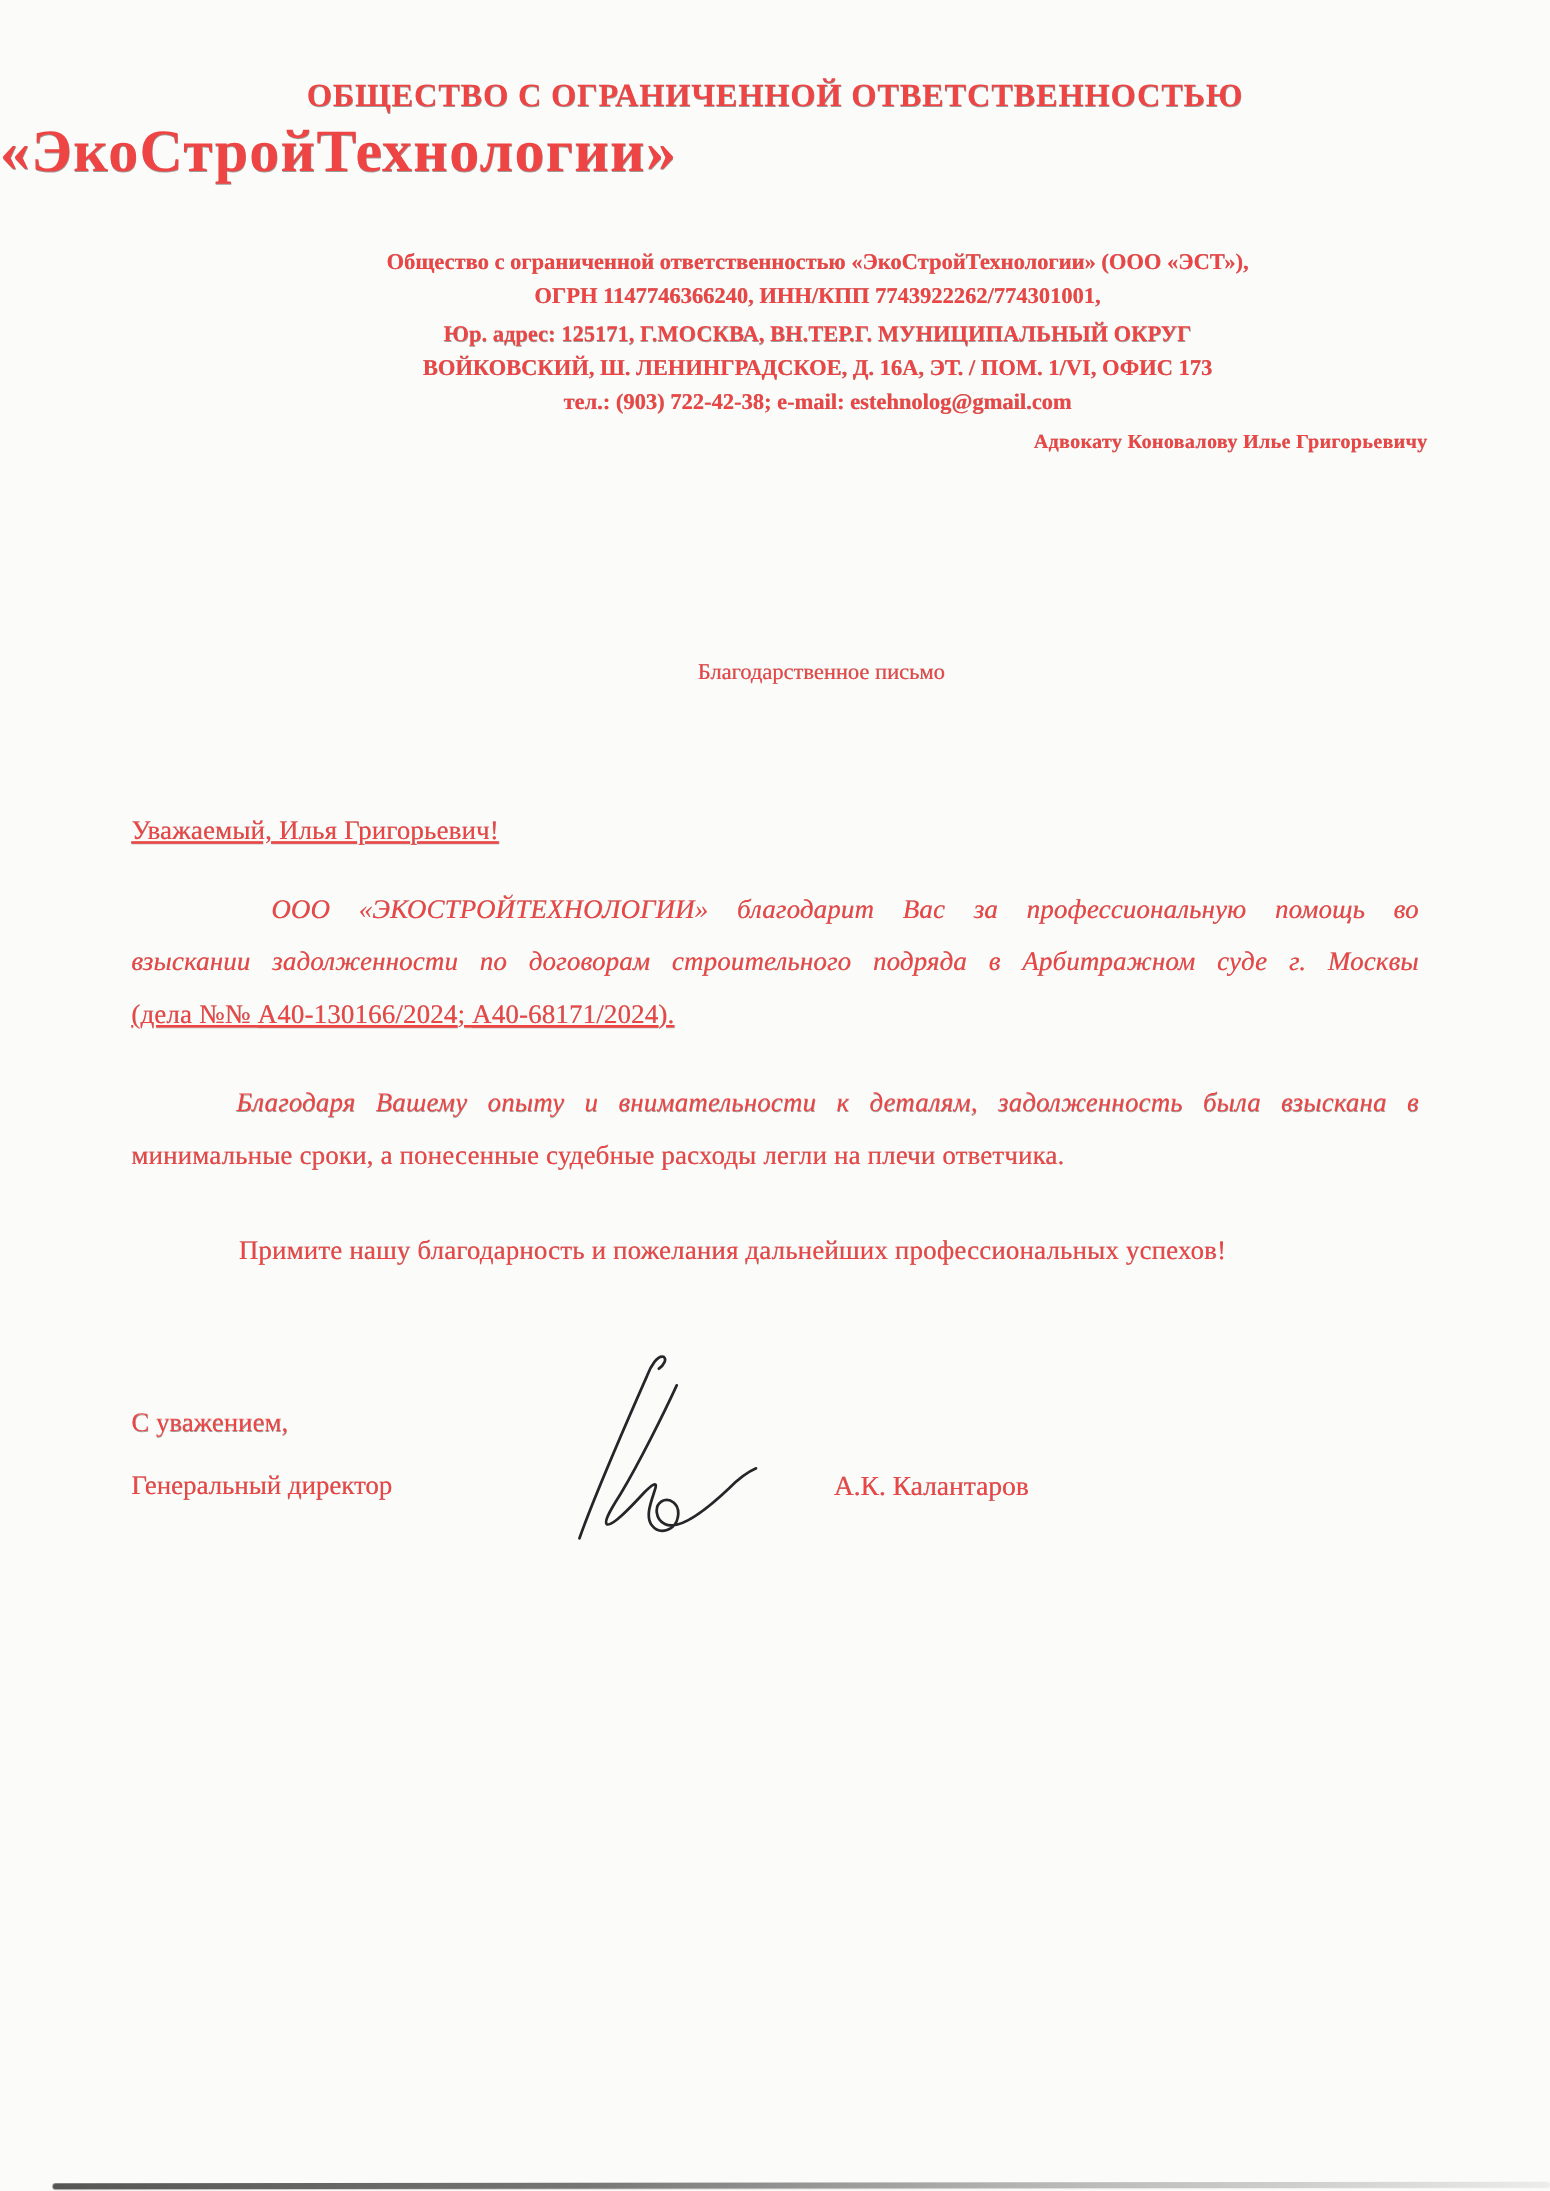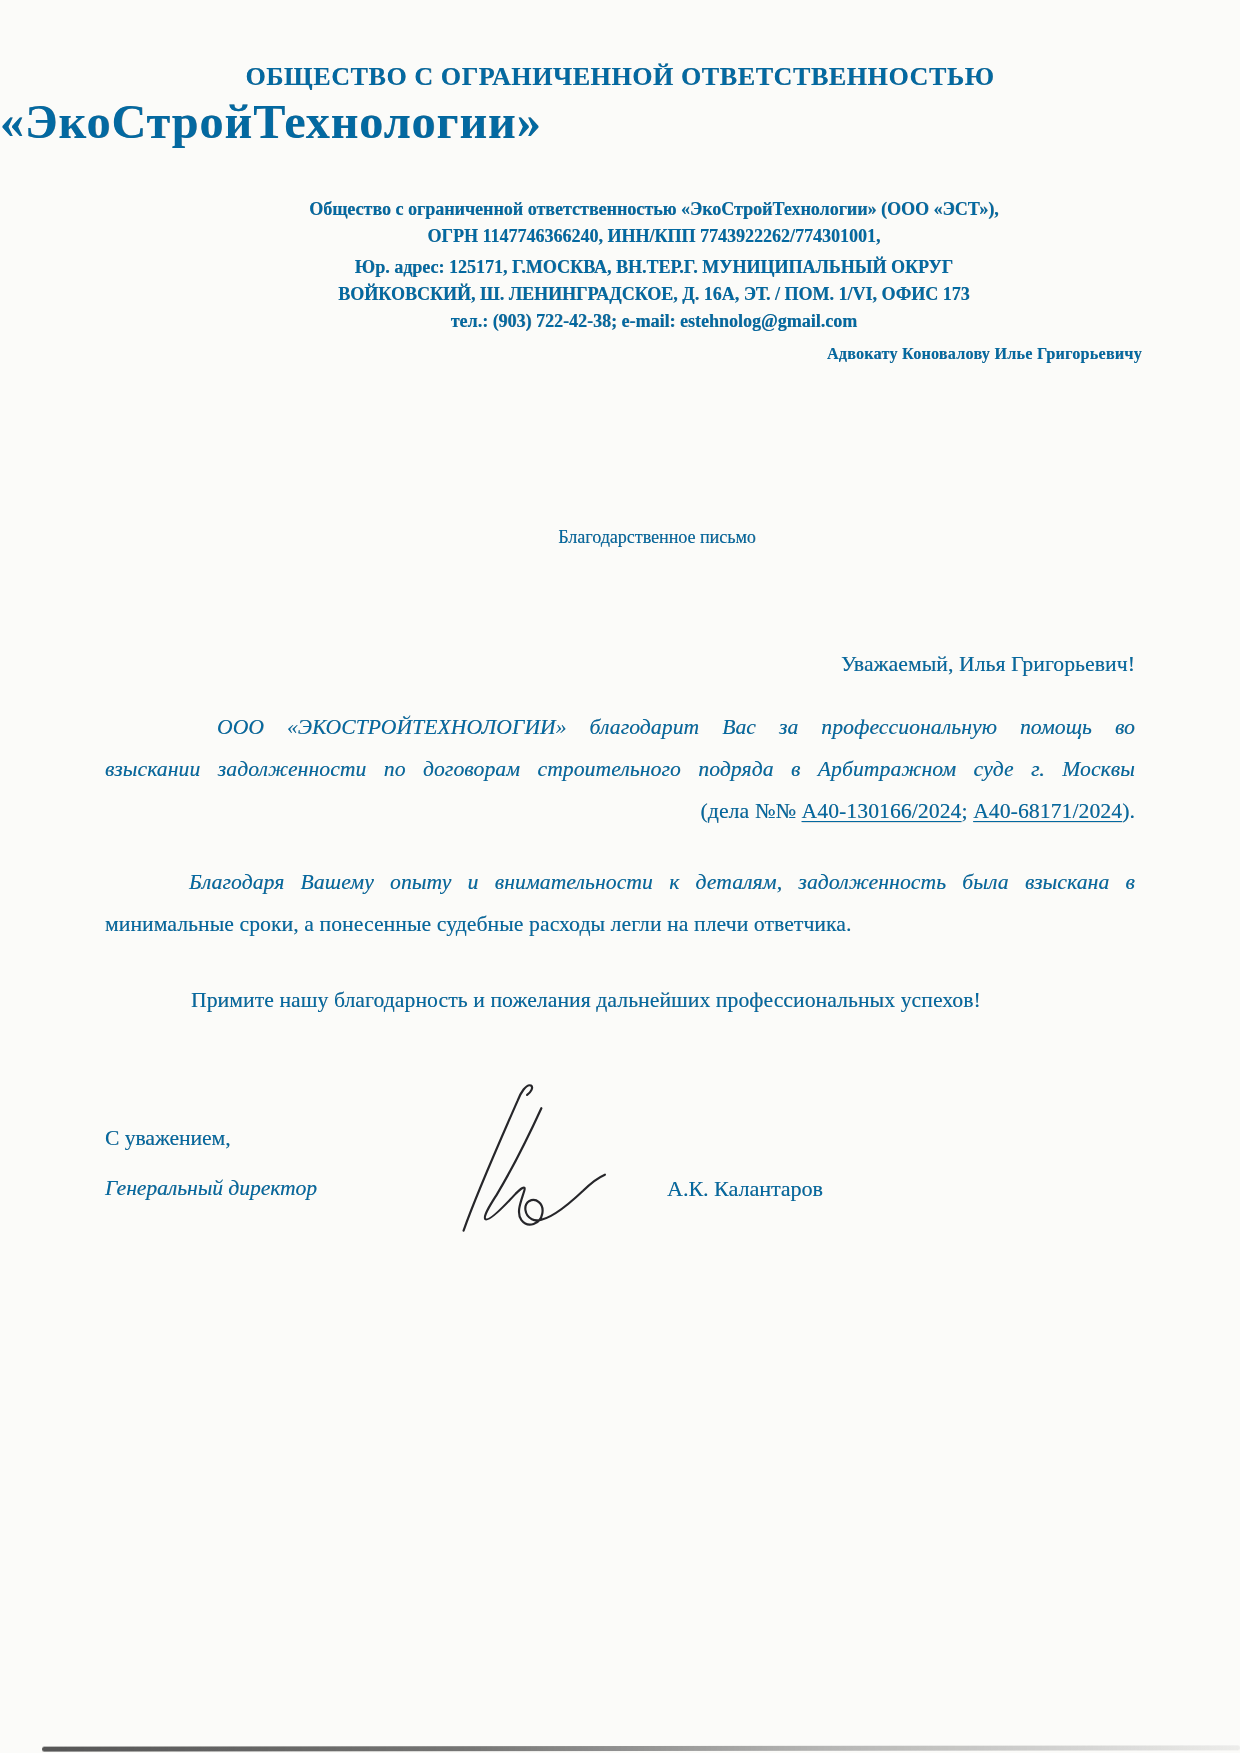--- a/index.html
+++ b/index.html
@@ -8,21 +8,21 @@
     background: #e8e8e6;
   }
   .page {
     position: relative;
     width: 1240px;
     height: 1753px;
     margin: 0 auto;
     background: #fbfbf9;
     overflow: hidden;
     font-family: "Liberation Serif", "DejaVu Serif", serif;
-    color: #0369a1;
+    color: #ef4444;
     text-shadow: 0.3px 0.3px 0.45px rgba(40,40,40,0.45);
   }
   .abs { position: absolute; }
 
   
   .org-type {
     top: 62px; left: 0; width: 100%;
     text-align: center;
     font-size: 26px;
     letter-spacing: 0.6px;
@@ -63,38 +63,38 @@
     font-size: 18px;
     padding-left: 37px;
   }
 
   
   .bodyline {
     left: 105px; width: 1030px;
     font-size: 21.5px;
     letter-spacing: 0.15px;
   }
-  .center  { text-align: right; }
+  .center  { text-align: left; text-decoration: underline; }
   .justify { text-align: justify; text-align-last: justify; font-style: italic; }
   .greeting { top: 652px; }
   .p1l1 { top: 715px; text-indent: 112px; }
   .p1l2 { top: 757px; }
   .p1l3 { top: 799px; }
   .p2l1 { top: 870px; text-indent: 84px; }
   .p2l2 { top: 912px; }
   .p3   { top: 988px; text-indent: 86px; }
   .case-underline {
     text-decoration: underline;
     text-underline-offset: 3px;
     text-decoration-thickness: 1.3px;
   }
 
   
   .closing  { top: 1126px; left: 105px; font-size: 21.5px; }
-  .director { top: 1176px; left: 105px; font-size: 21.5px; font-style: italic; }
+  .director { top: 1176px; left: 105px; font-size: 21.5px; }
   .dirname  { top: 1176px; left: 667px; font-size: 22px; }
 
   
   .signature {
     top: 1076px; left: 416px;
     width: 190px; height: 166px;
   }
   .signature svg { display: block; width: 100%; height: 100%; }
 
   

